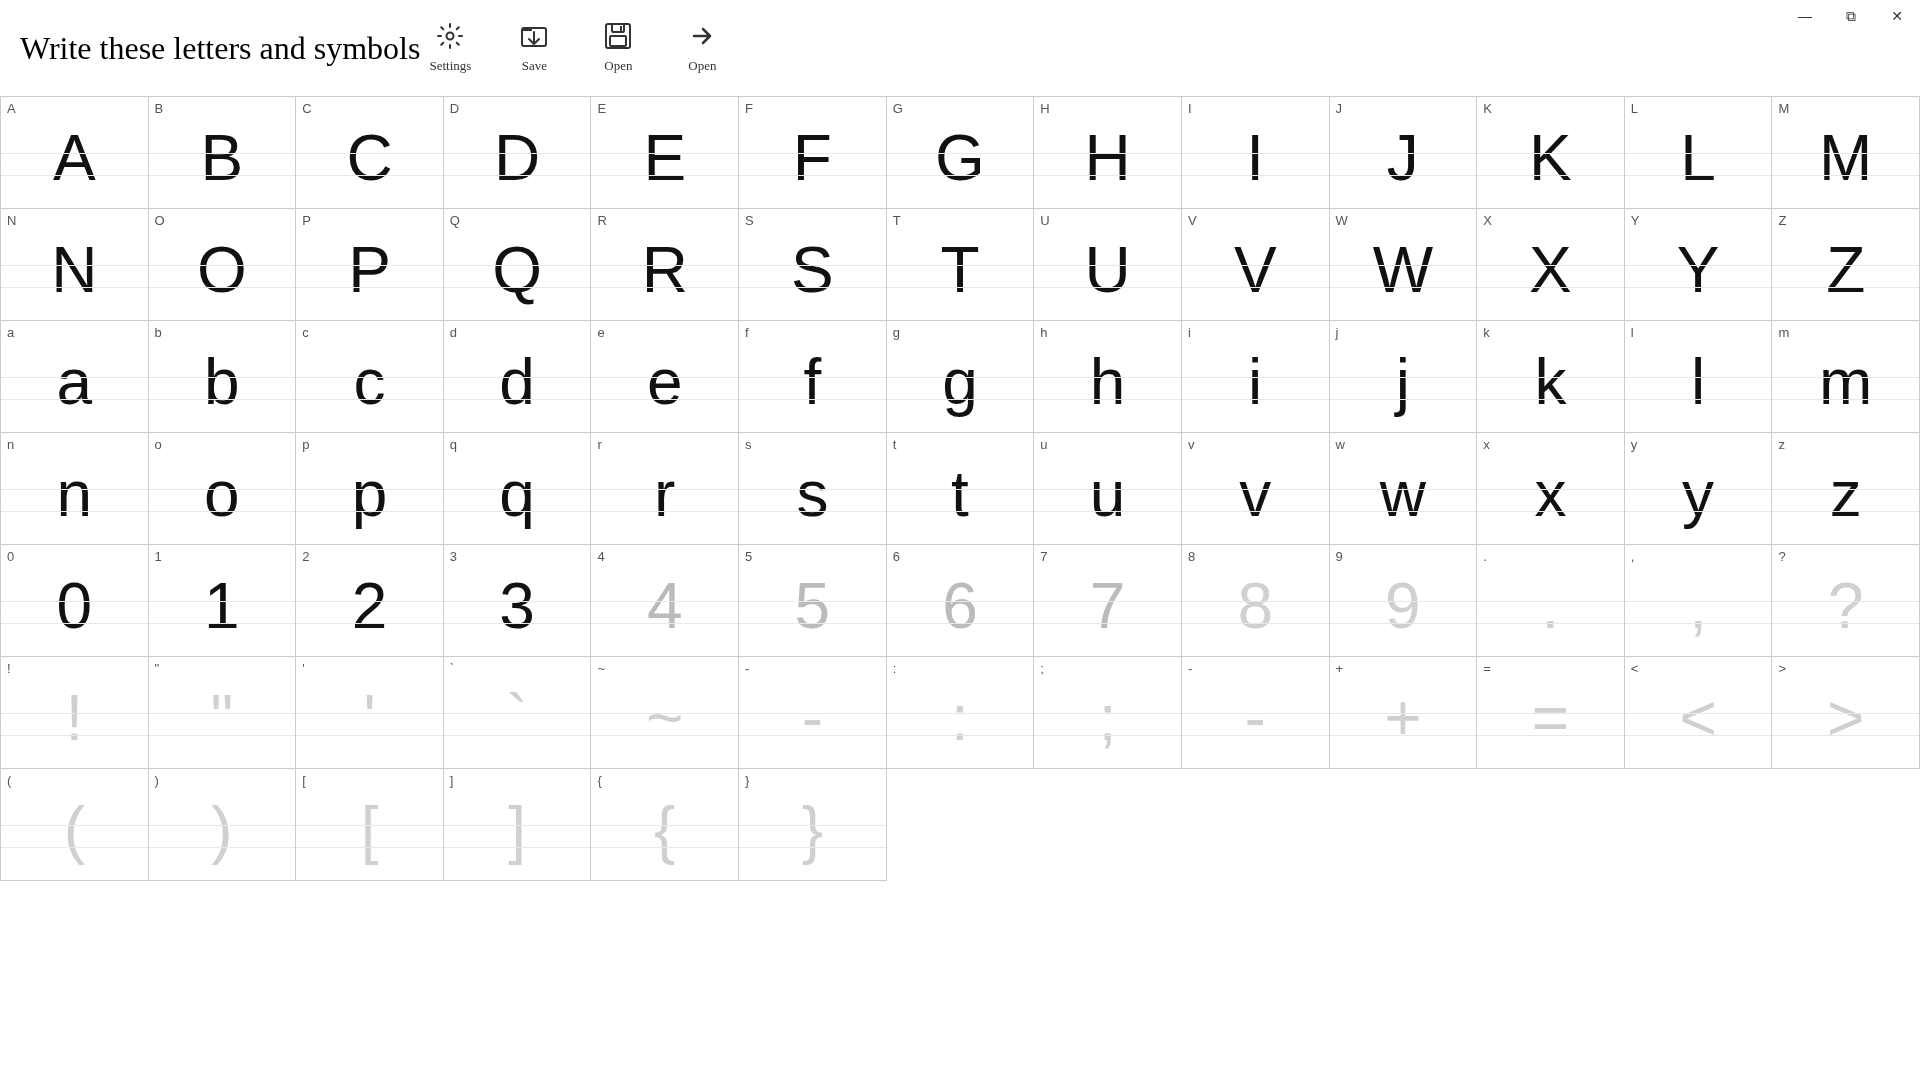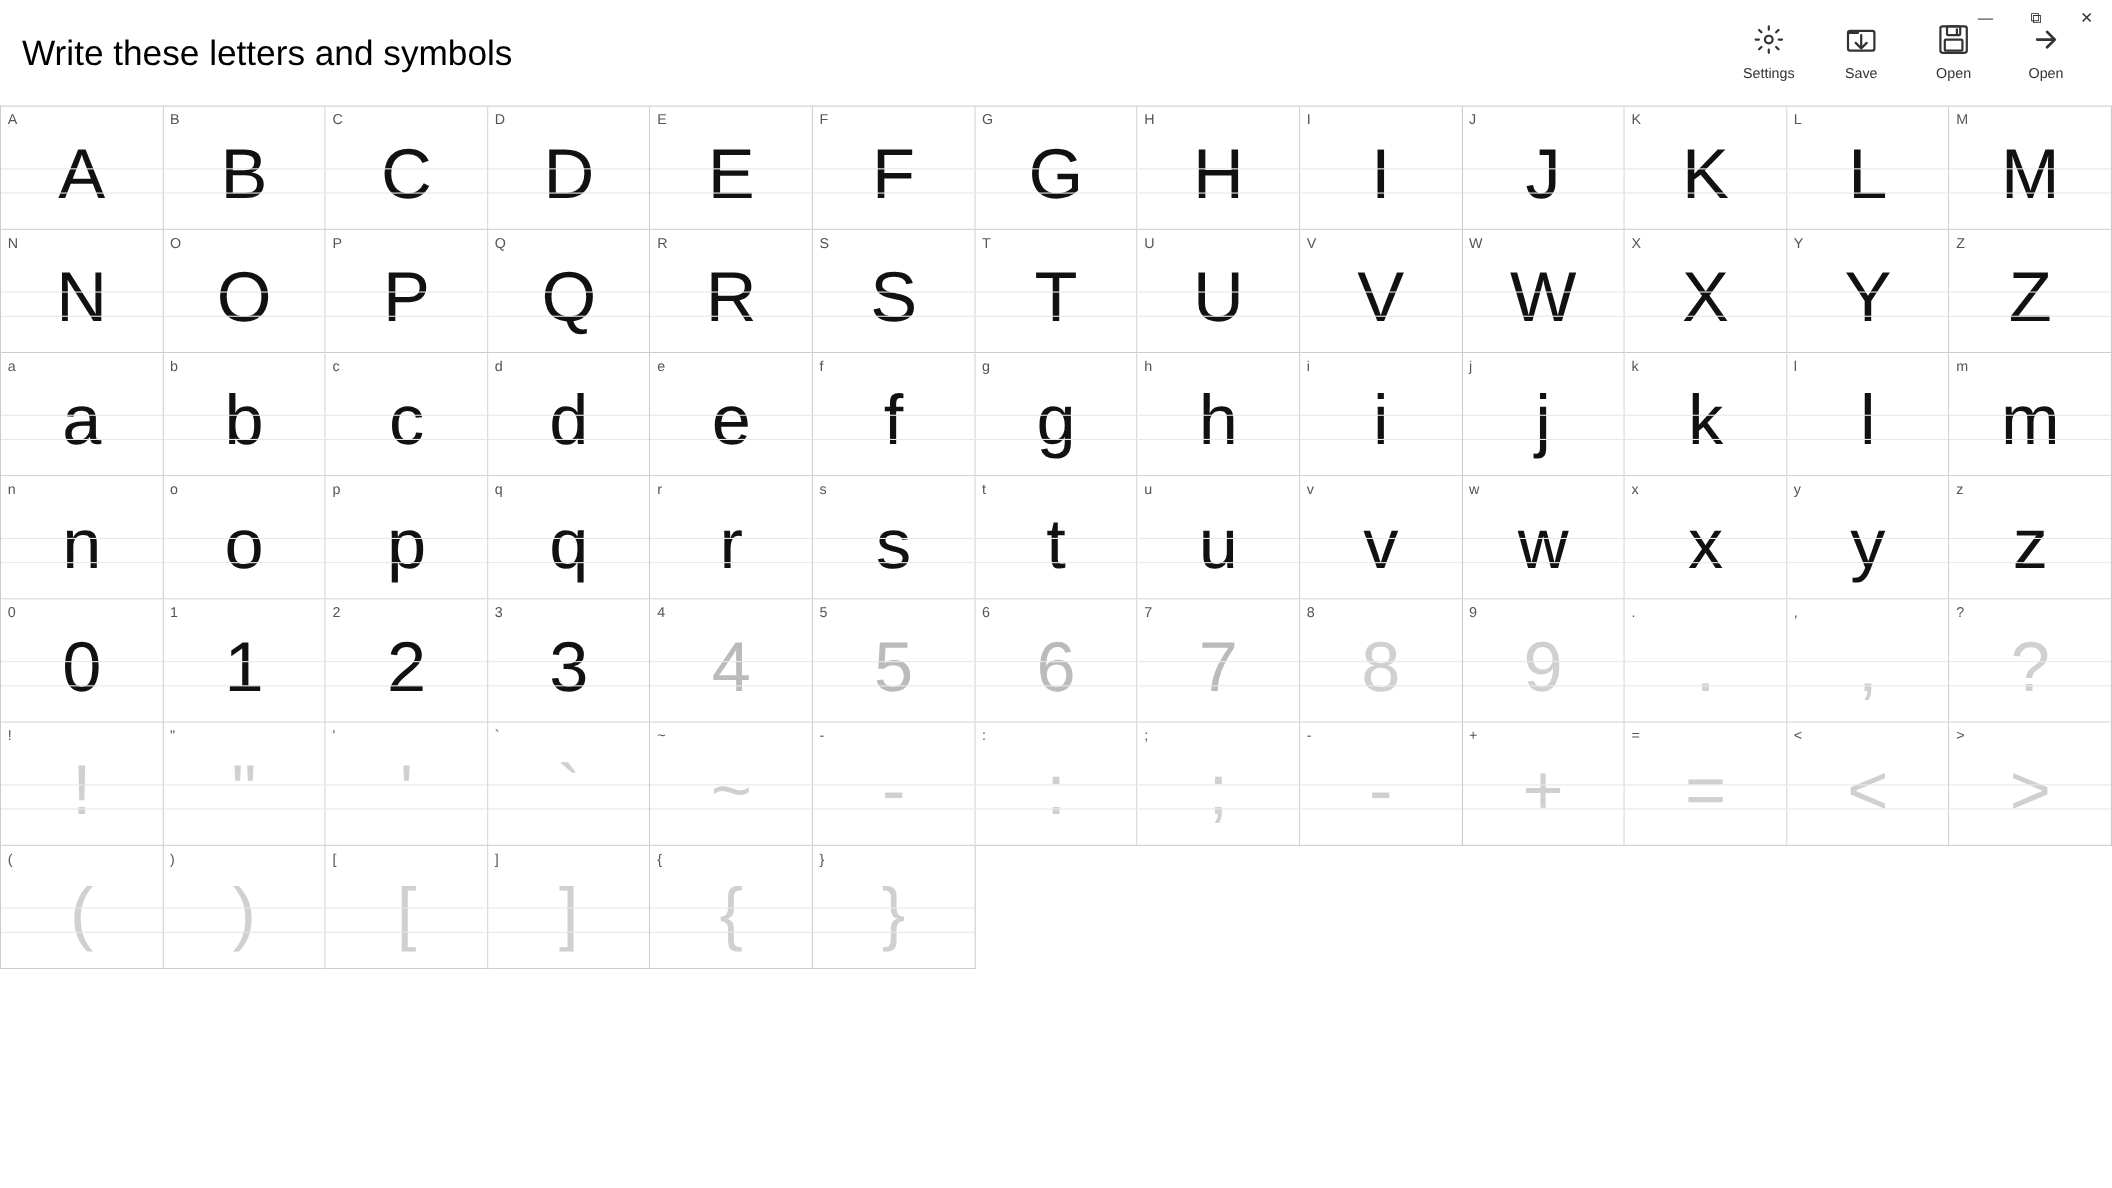--- a/index.html
+++ b/index.html
@@ -30,23 +30,23 @@
       color: #333;
       cursor: pointer;
       background: transparent;
       border: none;
     }
 
     
     .header {
       display: flex;
       align-items: center;
-      justify-content: space-between;
       padding: 10px 20px 10px 20px;
       height: 96px;
+      font-family: Liberation Serif, serif;
     }
     .page-title {
       font-size: 32px;
       font-weight: 400;
       color: #000;
     }
     .toolbar {
       display: flex;
       align-items: center;
       gap: 24px;

